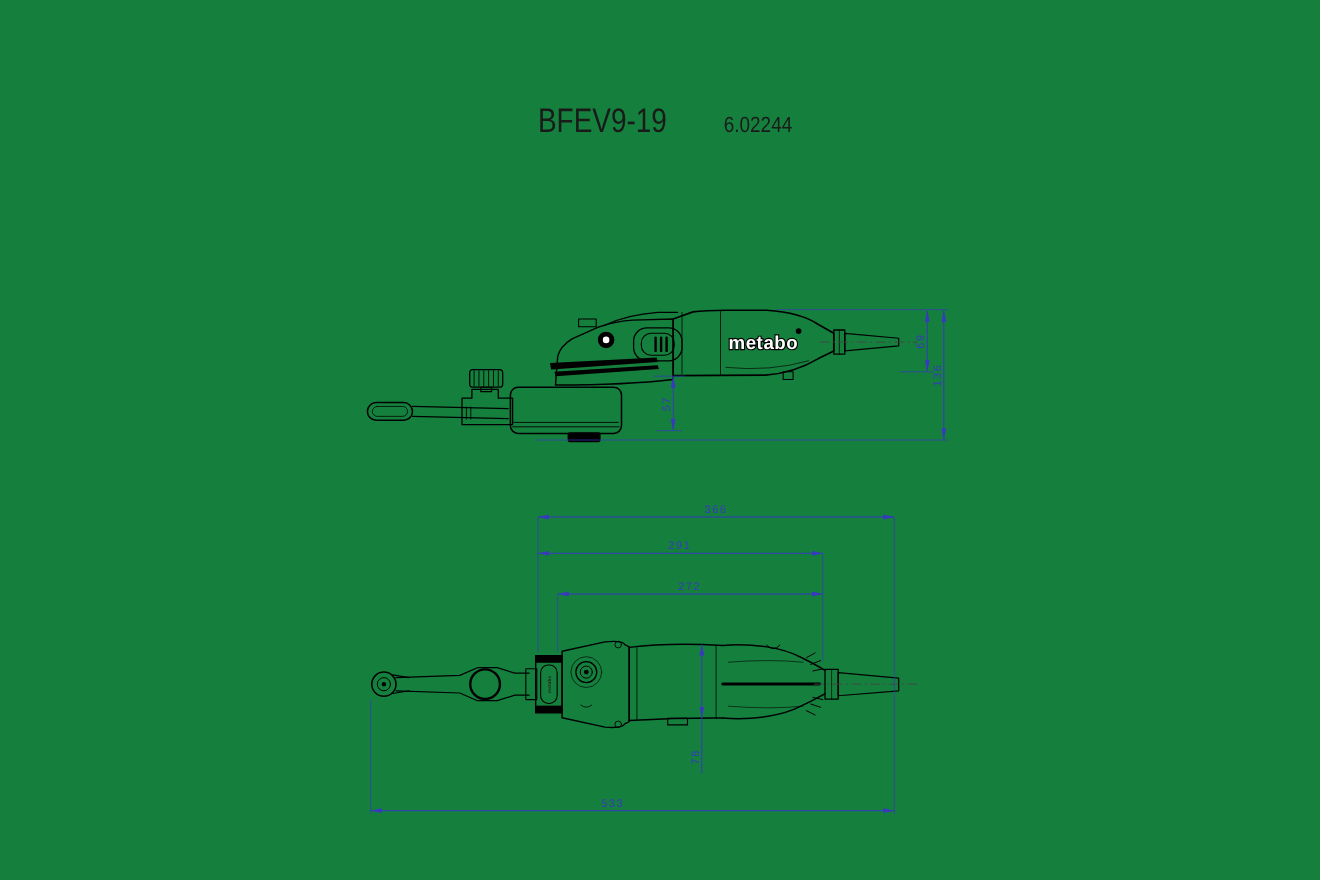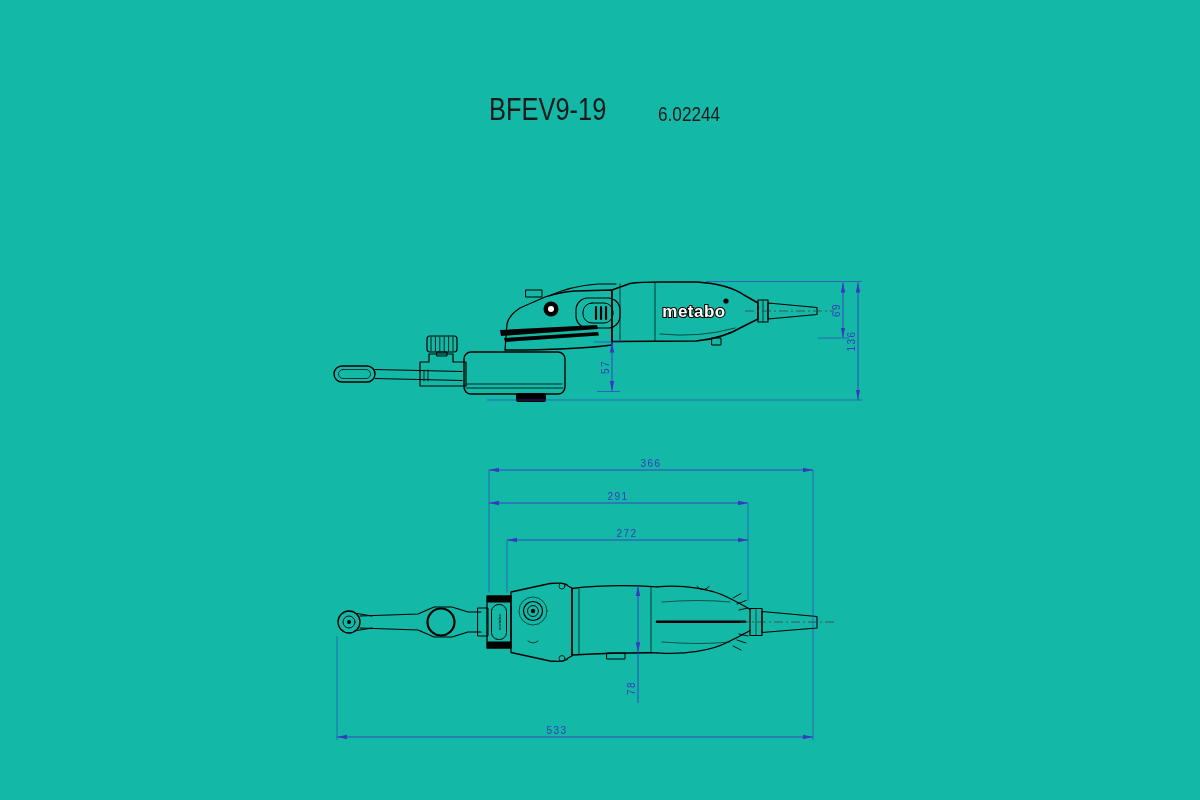--- a/index.html
+++ b/index.html
@@ -1,16 +1,16 @@
 <!DOCTYPE html>
 <html style="--dim-blue: #3838C0; --line-black: #000000;"><head>
 <meta charset="utf-8">
 <style>
   html,body{margin:0;padding:0;background:#fff;}
-  .page{width:1200px;height:800px;position:relative;background:#14b8a6;overflow:hidden;
+  .page{width:1200px;height:800px;position:relative;background:#15803d;overflow:hidden;
         font-family:"Liberation Sans",sans-serif;}
   .model-no{position:absolute;left:489px;top:92px;font-size:31px;color:#1a1a1a;
         transform:scaleX(.82);transform-origin:left top;letter-spacing:0;}
   .article-no{position:absolute;left:658px;top:103px;font-size:20px;color:#1a1a1a;
         transform:scaleX(.86);transform-origin:left top;}
   svg{position:absolute;left:0;top:0;}
   .blk{stroke:var(--line-black,#000);fill:none;stroke-linejoin:round;stroke-linecap:round;}
   .fillblk{fill:var(--line-black,#000);stroke:none;}
   .dim{stroke:var(--dim-blue,#3838C0);fill:none;stroke-width:.9;}
   .ext{stroke:var(--dim-blue,#3838C0);fill:none;stroke-width:.8;stroke-opacity:.8;}

